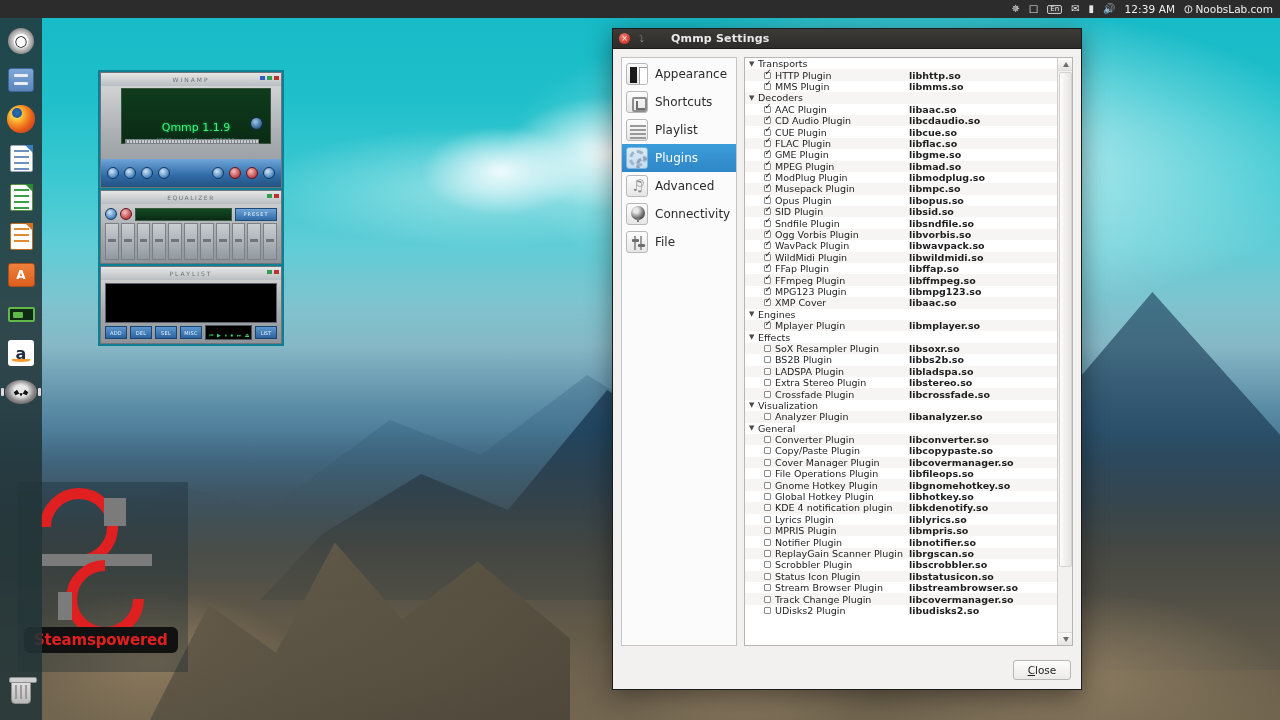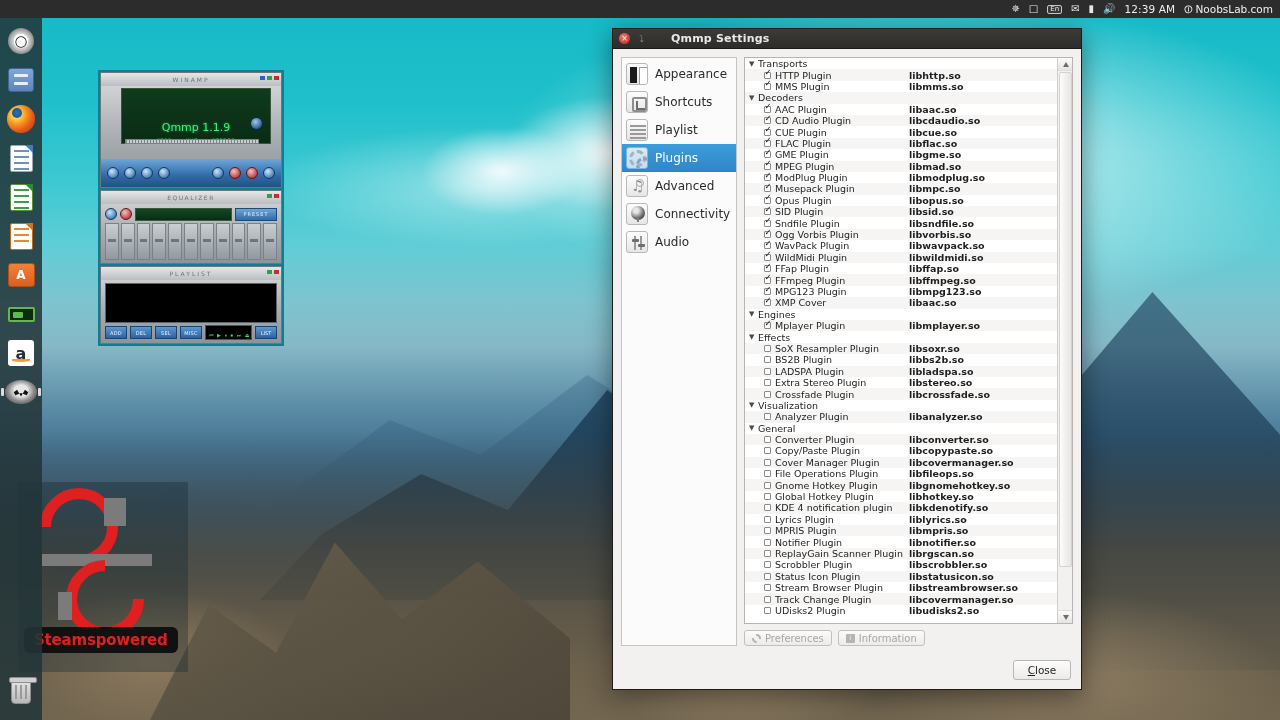--- a/index.html
+++ b/index.html
@@ -516,21 +516,21 @@
         <span class="side-icon ic-connectivity"></span>
         <span class="side-label">Connectivity</span>
       </div>
       <div class="side-item">
         <span class="side-icon ic-audio">
             <i></i>
             <i></i>
             <b></b>
             <b></b>
           </span>
-        <span class="side-label">Audio</span>
+        <span class="side-label">File</span>
       </div>
     </div>
 
     <div id="right-pane">
       <div id="list-frame">
         <div id="list-scroll-wrap">
           <div id="rows">
               <div class="row grp">
                 <span class="arrow">▼</span>
                 <span>Transports</span>
@@ -862,30 +862,20 @@
                 <span class="sb-tri"></span>
               </div>
             <div id="sb-thumb"></div>
             <div class="sb-arrow" id="sb-down">
                 <span class="sb-tri"></span>
               </div>
           </div>
         </div>
       </div>
 
-      <div id="btn-row">
-        <div class="sm-btn">
-          <span class="bi bi-gear"></span>
-          <span>Preferences</span>
-        </div>
-        <div class="sm-btn">
-          <span class="bi bi-info">i</span>
-          <span>Information</span>
-        </div>
-      </div>
     </div>
   </div>
 
   <div id="footer">
     <div id="close-button">
       <u>C</u>
         <span>lose</span>
     </div>
   </div>
 </div>

